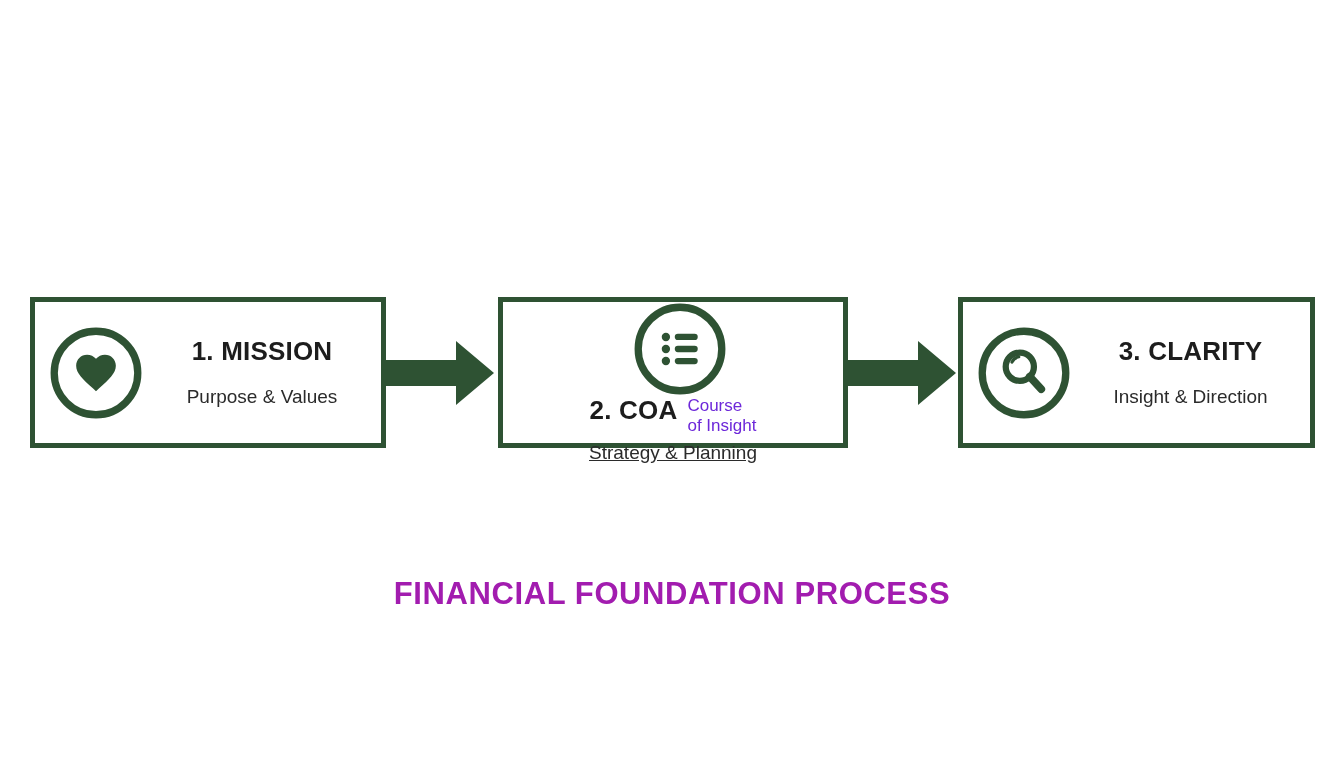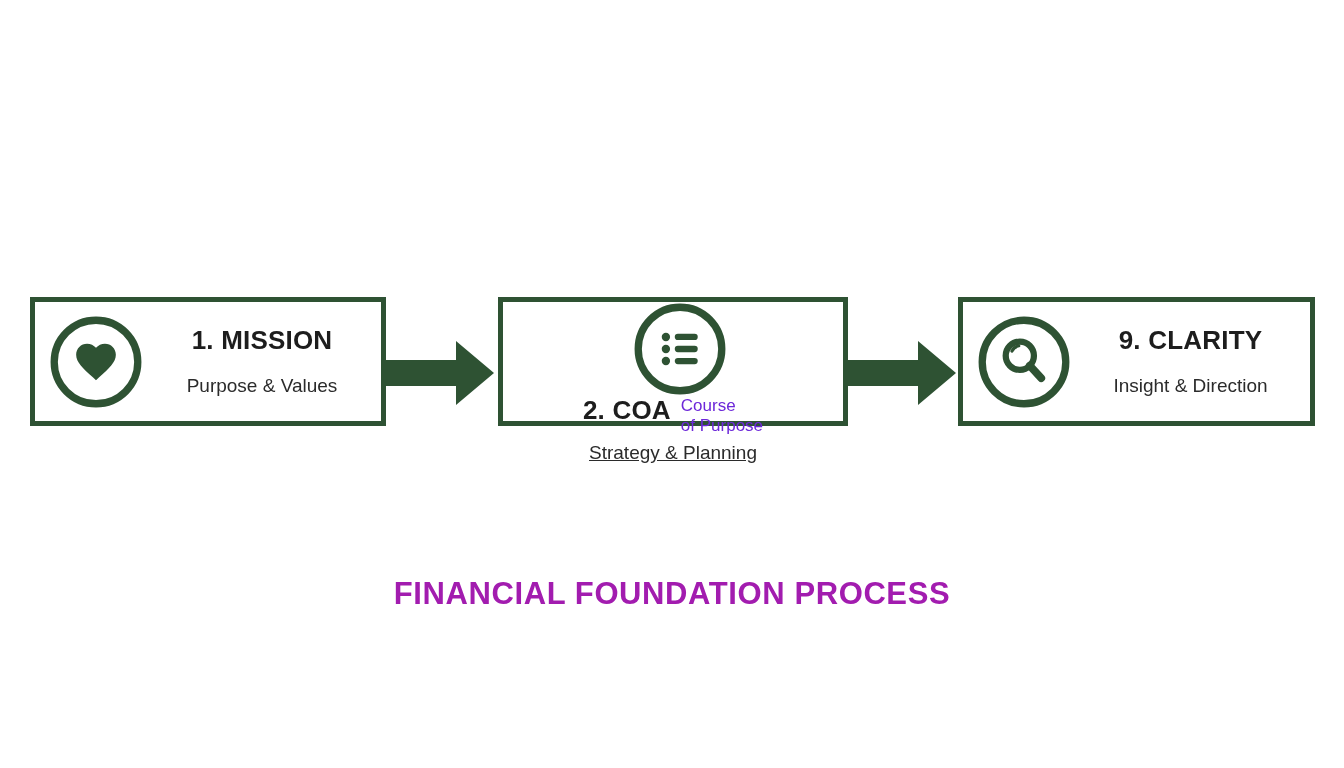--- a/index.html
+++ b/index.html
@@ -11,21 +11,21 @@
   .canvas {
     position: relative;
     width: 1344px;
     height: 768px;
     background: #ffffff;
     overflow: hidden;
   }
   .step-box {
     position: absolute;
     top: 297px;
-    height: 129px;
+    height: 151px;
     box-sizing: border-box;
     border: 5px solid #2e5233;
     background: #ffffff;
     display: flex;
     align-items: center;
   }
   .box-mission { left: 30px;  width: 356px; }
   .box-coa     { left: 498px; width: 350px; flex-direction: column; }
   .box-clarity { left: 958px; width: 357px; }
 
@@ -130,21 +130,21 @@
           <rect x="40" y="42" width="22" height="6" rx="3"></rect>
           <rect x="40" y="53.5" width="22" height="6" rx="3"></rect>
         </g>
       </svg>
     </span>
     <div class="step-text">
       <div class="heading-row">
         <span class="step-heading">2. COA</span>
         <span class="step-note">
           <span>Course</span><br>
-          <span>of Purpose</span>
+          <span>of Insight</span>
         </span>
       </div>
       <span class="step-subtitle">Strategy &amp; Planning</span>
     </div>
   </div>
 
   <span class="flow-arrow arrow-2">
     <svg width="110" height="64" viewBox="0 0 110 64" xmlns="http://www.w3.org/2000/svg">
       <polygon points="0,19 72,19 72,0 110,32 72,64 72,45 0,45" fill="#2e5233"></polygon>
     </svg>
@@ -154,21 +154,21 @@
     <span class="step-icon">
       <svg width="94" height="94" viewBox="0 0 90 90" xmlns="http://www.w3.org/2000/svg">
         <circle cx="45" cy="45" r="40" fill="none" stroke="#2e5233" stroke-width="7"></circle>
         <circle cx="41" cy="39" r="13.5" fill="none" stroke="#2e5233" stroke-width="6"></circle>
         <line x1="50.5" y1="48.5" x2="61.5" y2="60.5" stroke="#2e5233" stroke-width="7.5" stroke-linecap="round"></line>
         <path d="M33.5 34.5 A 9.5 9.5 0 0 1 40 29.5" fill="none" stroke="#2e5233" stroke-width="3" stroke-linecap="round"></path>
       </svg>
     </span>
     <div class="step-text">
       <div class="heading-row">
-        <span class="step-heading">9. CLARITY</span>
+        <span class="step-heading">3. CLARITY</span>
       </div>
       <span class="step-subtitle">Insight &amp; Direction</span>
     </div>
   </div>
 
   <div class="diagram-title">FINANCIAL FOUNDATION PROCESS</div>
 
 </div>
 
 </body></html>

